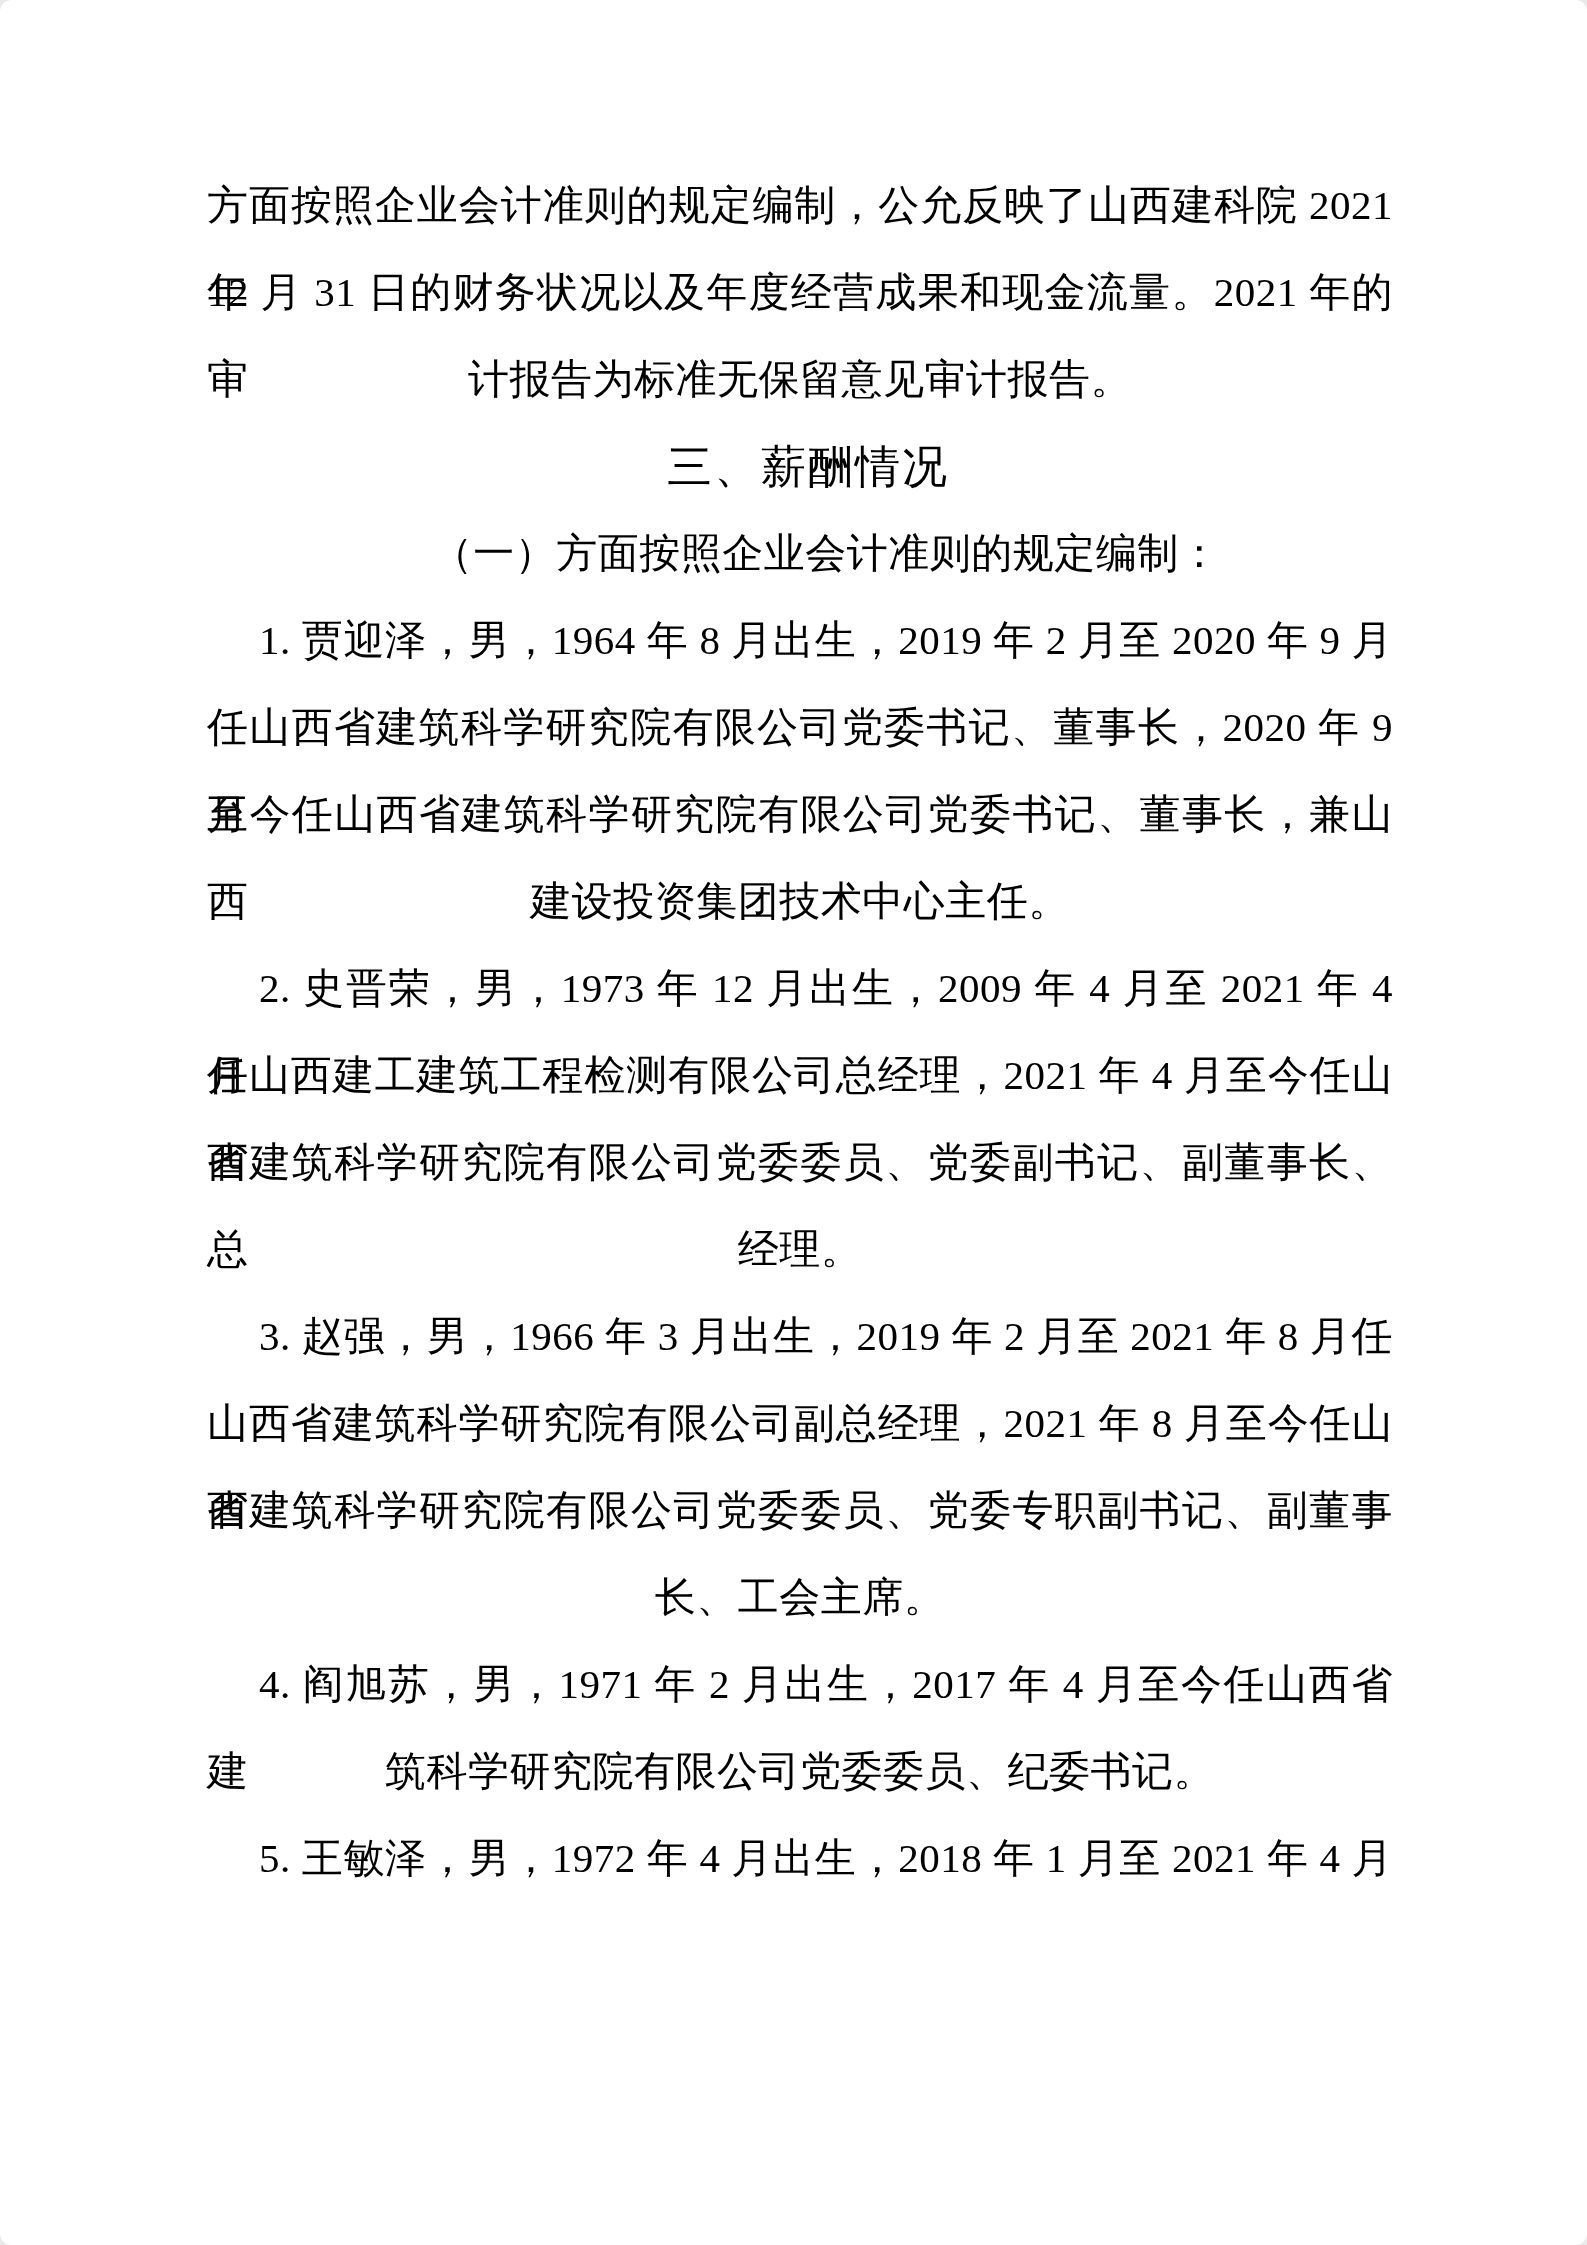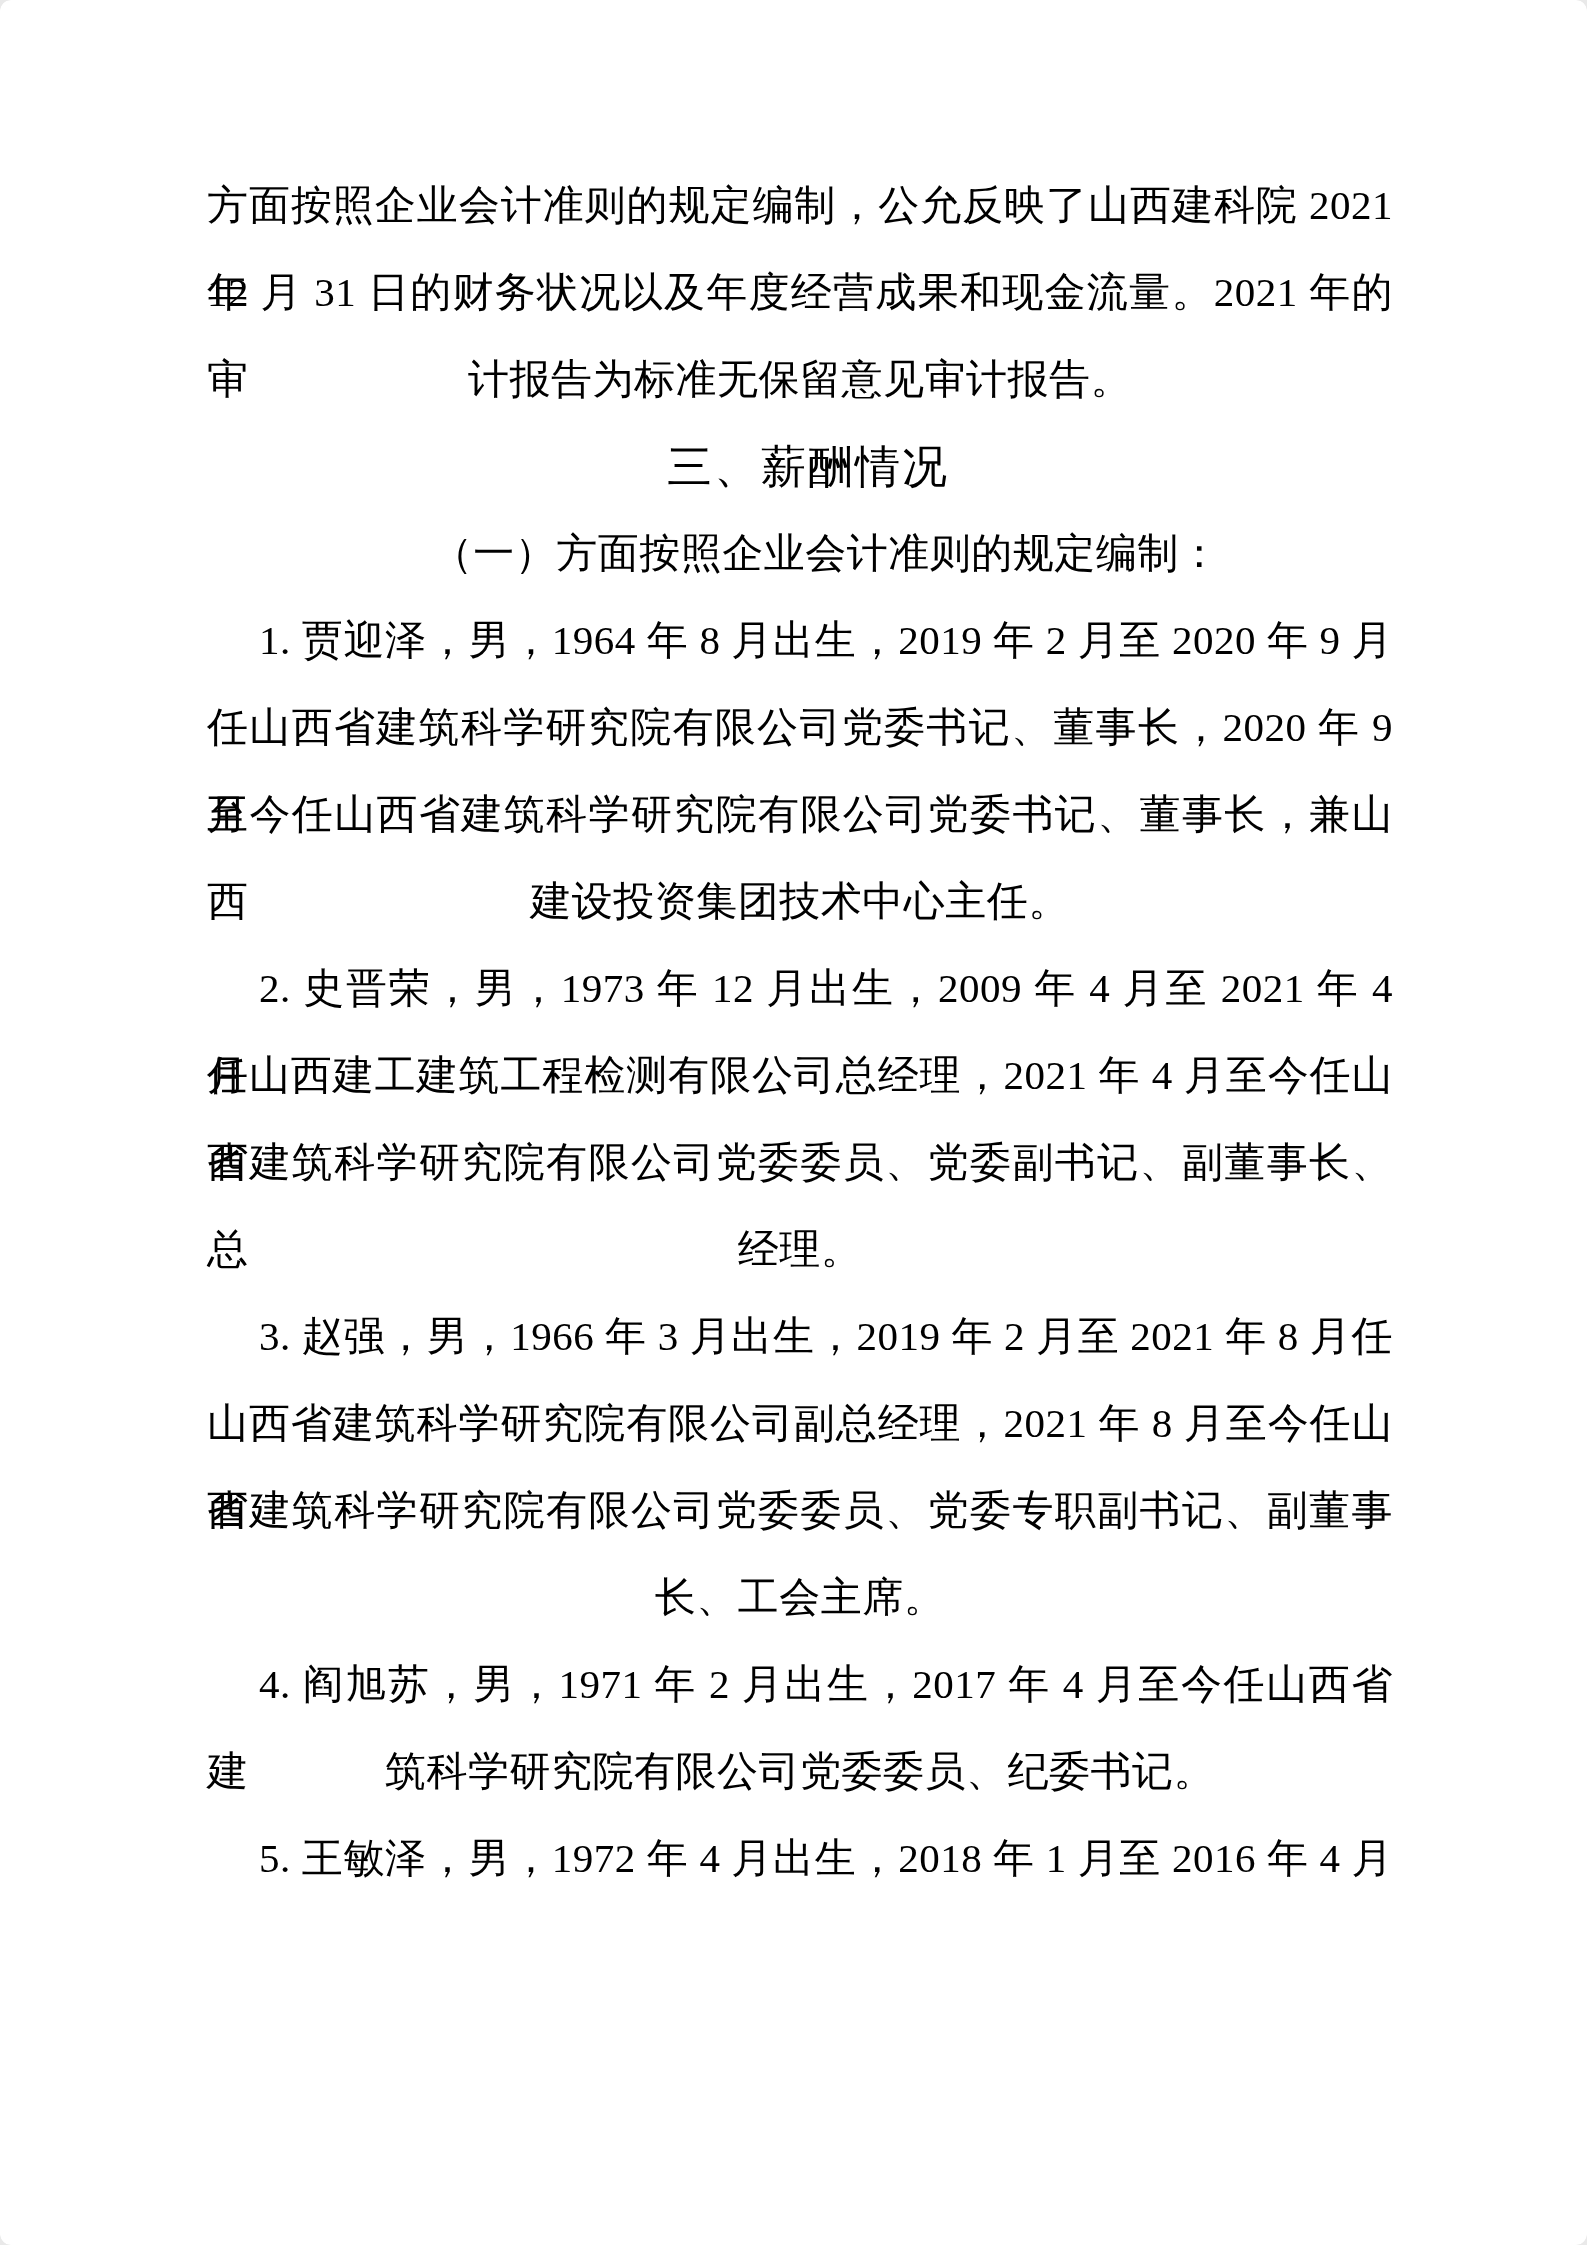--- a/index.html
+++ b/index.html
@@ -68,16 +68,16 @@
     <div class="line">经理。</div>
 
     <div class="line just indent">3. 赵强，男，1966 年 3 月出生，2019 年 2 月至 2021 年 8 月任</div>
     <div class="line just">山西省建筑科学研究院有限公司副总经理，2021 年 8 月至今任山西</div>
     <div class="line just">省建筑科学研究院有限公司党委委员、党委专职副书记、副董事</div>
     <div class="line">长、工会主席。</div>
 
     <div class="line just indent">4. 阎旭苏，男，1971 年 2 月出生，2017 年 4 月至今任山西省建</div>
     <div class="line">筑科学研究院有限公司党委委员、纪委书记。</div>
 
-    <div class="line just indent">5. 王敏泽，男，1972 年 4 月出生，2018 年 1 月至 2016 年 4 月</div>
+    <div class="line just indent">5. 王敏泽，男，1972 年 4 月出生，2018 年 1 月至 2021 年 4 月</div>
 
   </div>
 </div>
 
 </body></html>

